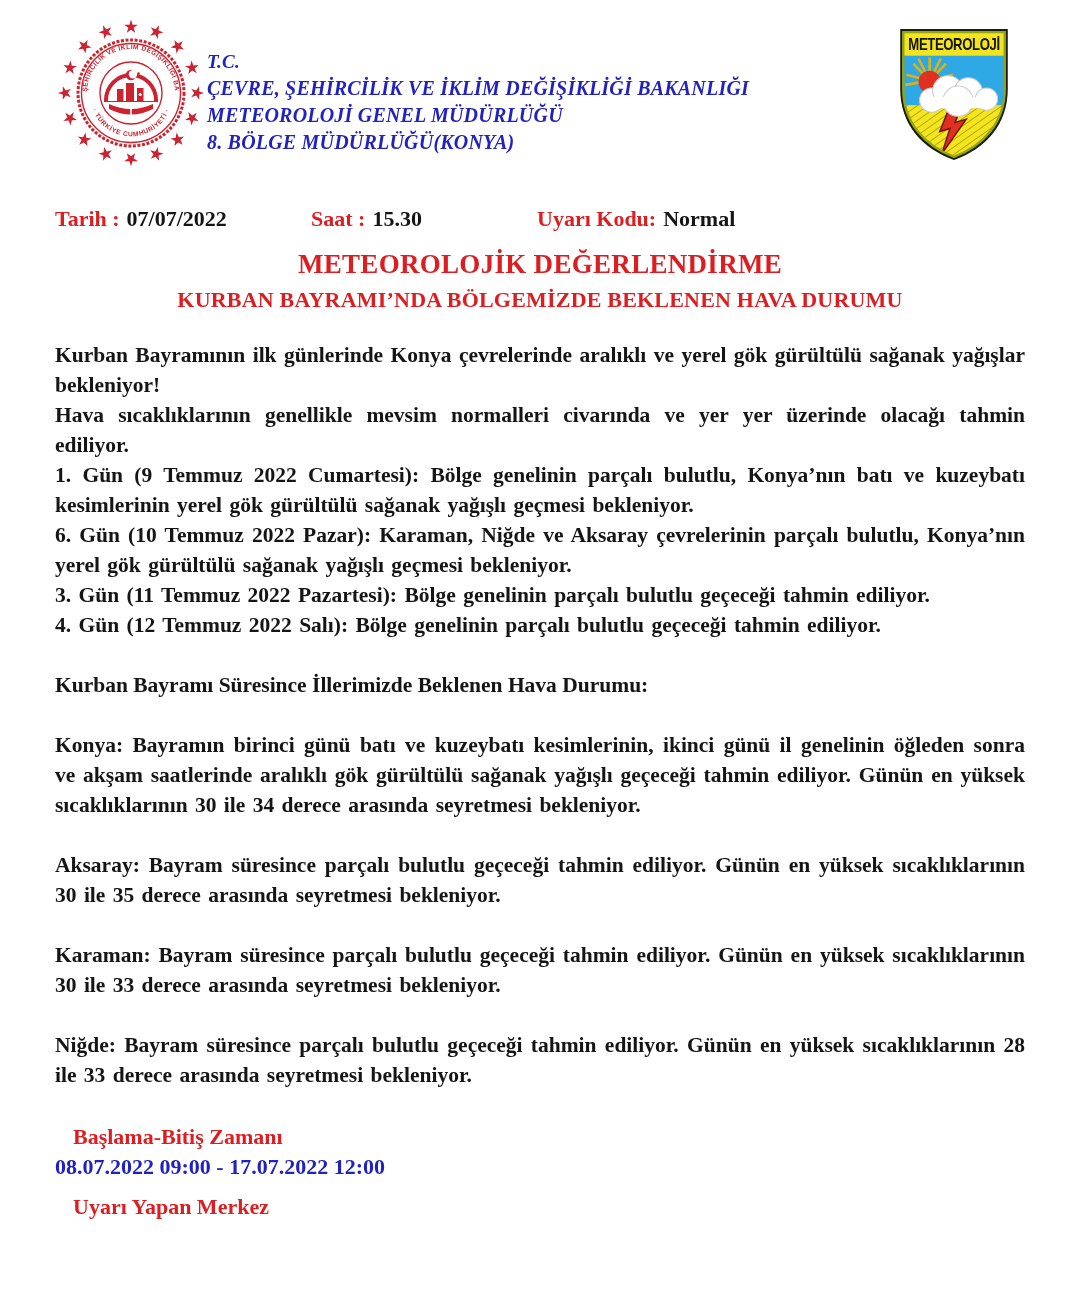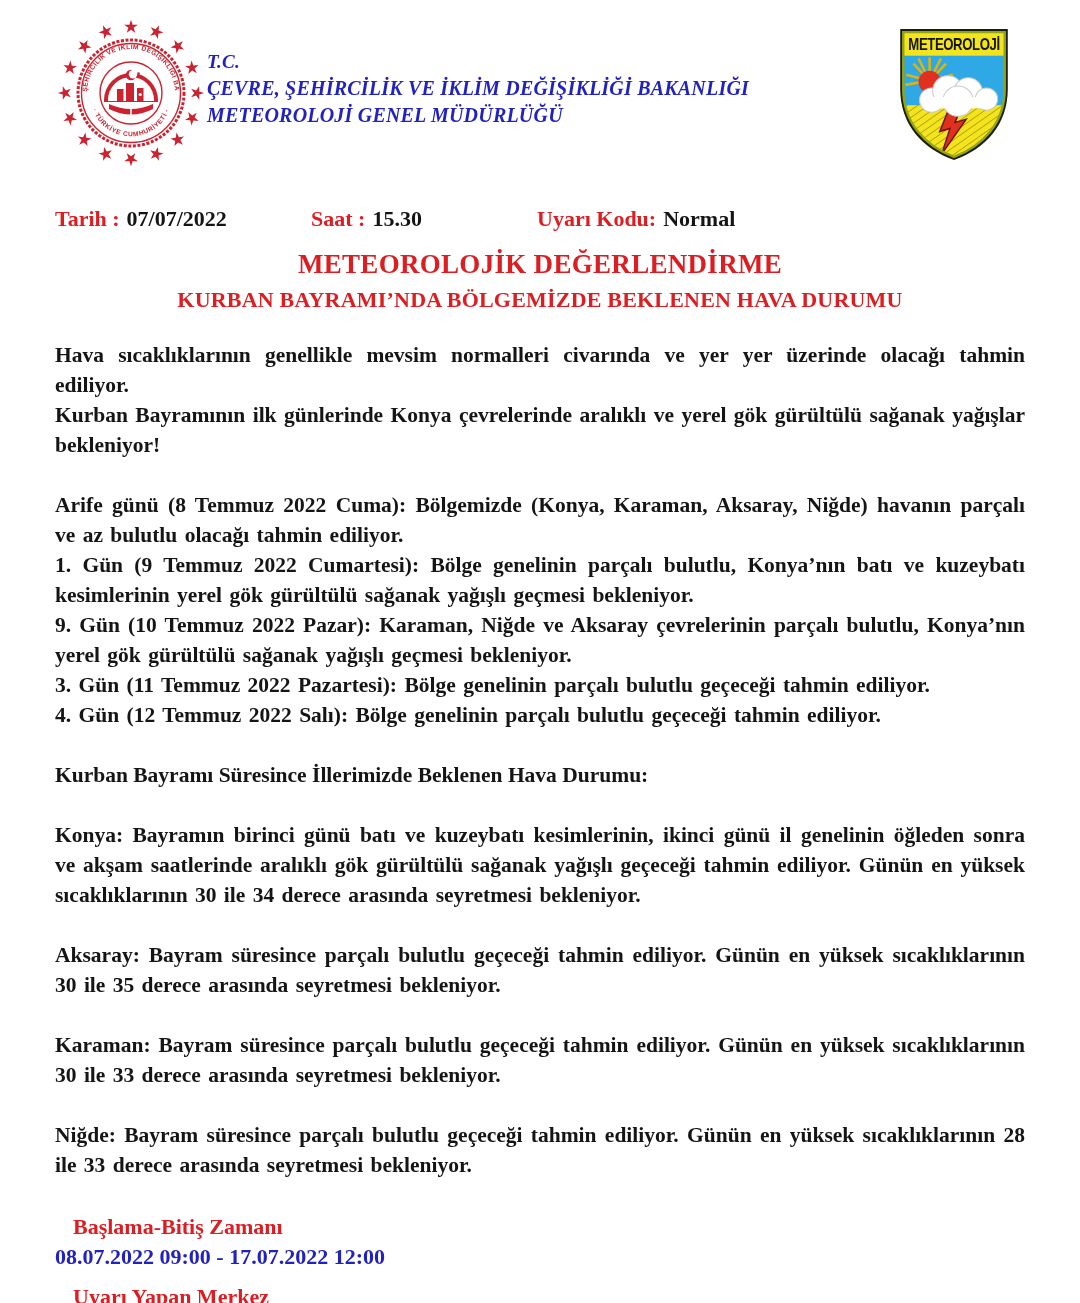--- a/index.html
+++ b/index.html
@@ -122,20 +122,21 @@
 
         <path d="M53,86 Q75,96 97,86 L97,91 Q75,102 53,91 Z" fill="#cc2330"></path>
         <path d="M74.2,88 L75.8,88 L75.8,97 L74.2,97 Z" fill="#ffffff"></path>
       </svg>
     </div>
 
     <div class="org-block">
       <div class="l1">T.C.</div>
       <div>ÇEVRE, ŞEHİRCİLİK VE İKLİM DEĞİŞİKLİĞİ BAKANLIĞI</div>
       <div>METEOROLOJİ GENEL MÜDÜRLÜĞÜ</div>
+      <div>8. BÖLGE  MÜDÜRLÜĞÜ(KONYA)</div>
     </div>
 
     <div class="shield-box">
       <svg viewBox="0 0 116 136" width="118" height="138" aria-hidden="true">
         <defs>
           <clipPath id="shieldClip">
             <path d="M8,8 H108 V64 C108,97 87,120 58,131 C29,120 8,97 8,64 Z"></path>
           </clipPath>
           <pattern id="rain" width="6" height="6" patternUnits="userSpaceOnUse" patternTransform="rotate(55)">
             <rect width="6" height="6" fill="#f2e41e"></rect>
@@ -194,26 +195,25 @@
     <div>
       <span class="meta-label">Uyarı Kodu:</span><span class="meta-value">Normal</span>
     </div>
   </div>
 
   <div class="title-main">METEOROLOJİK DEĞERLENDİRME</div>
   <div class="title-sub">KURBAN BAYRAMI’NDA BÖLGEMİZDE BEKLENEN HAVA DURUMU</div>
 
   <div class="doc-body">
 
+    <p>Kurban Bayramının ilk günlerinde Konya çevrelerinde aralıklı ve yerel gök gürültülü sağanak yağışlar bekleniyor!</p>
     <p>Hava sıcaklıklarının genellikle mevsim normalleri civarında ve yer yer üzerinde olacağı tahmin ediliyor.</p>
-    <p>Kurban Bayramının ilk günlerinde Konya çevrelerinde aralıklı ve yerel gök gürültülü sağanak yağışlar bekleniyor!</p>
-
-    <p class="gap">Arife günü (8 Temmuz 2022 Cuma): Bölgemizde (Konya, Karaman, Aksaray, Niğde) havanın parçalı ve az bulutlu olacağı tahmin ediliyor.</p>
+
     <p>1. Gün (9 Temmuz 2022 Cumartesi): Bölge genelinin parçalı bulutlu, Konya’nın batı ve kuzeybatı kesimlerinin yerel gök gürültülü sağanak yağışlı geçmesi bekleniyor.</p>
-    <p>9. Gün (10 Temmuz 2022 Pazar): Karaman, Niğde ve Aksaray çevrelerinin parçalı bulutlu, Konya’nın yerel gök gürültülü sağanak yağışlı geçmesi bekleniyor.</p>
+    <p>6. Gün (10 Temmuz 2022 Pazar): Karaman, Niğde ve Aksaray çevrelerinin parçalı bulutlu, Konya’nın yerel gök gürültülü sağanak yağışlı geçmesi bekleniyor.</p>
     <p>3. Gün (11 Temmuz 2022 Pazartesi): Bölge genelinin parçalı bulutlu geçeceği tahmin ediliyor.</p>
     <p>4. Gün (12 Temmuz 2022 Salı): Bölge genelinin parçalı bulutlu geçeceği tahmin ediliyor.</p>
 
     <div class="section-heading">Kurban Bayramı Süresince İllerimizde Beklenen Hava Durumu:</div>
 
     <p class="gap">Konya: Bayramın birinci günü batı ve kuzeybatı kesimlerinin, ikinci günü il genelinin öğleden sonra ve akşam saatlerinde aralıklı gök gürültülü sağanak yağışlı geçeceği tahmin ediliyor. Günün en yüksek sıcaklıklarının 30 ile 34 derece arasında seyretmesi bekleniyor.</p>
     <p class="gap">Aksaray: Bayram süresince parçalı bulutlu geçeceği tahmin ediliyor. Günün en yüksek sıcaklıklarının 30 ile 35 derece arasında seyretmesi bekleniyor.</p>
     <p class="gap">Karaman: Bayram süresince parçalı bulutlu geçeceği tahmin ediliyor. Günün en yüksek sıcaklıklarının 30 ile 33 derece arasında seyretmesi bekleniyor.</p>
     <p class="gap">Niğde: Bayram süresince parçalı bulutlu geçeceği tahmin ediliyor. Günün en yüksek sıcaklıklarının 28 ile 33 derece arasında seyretmesi bekleniyor.</p>
   </div>

